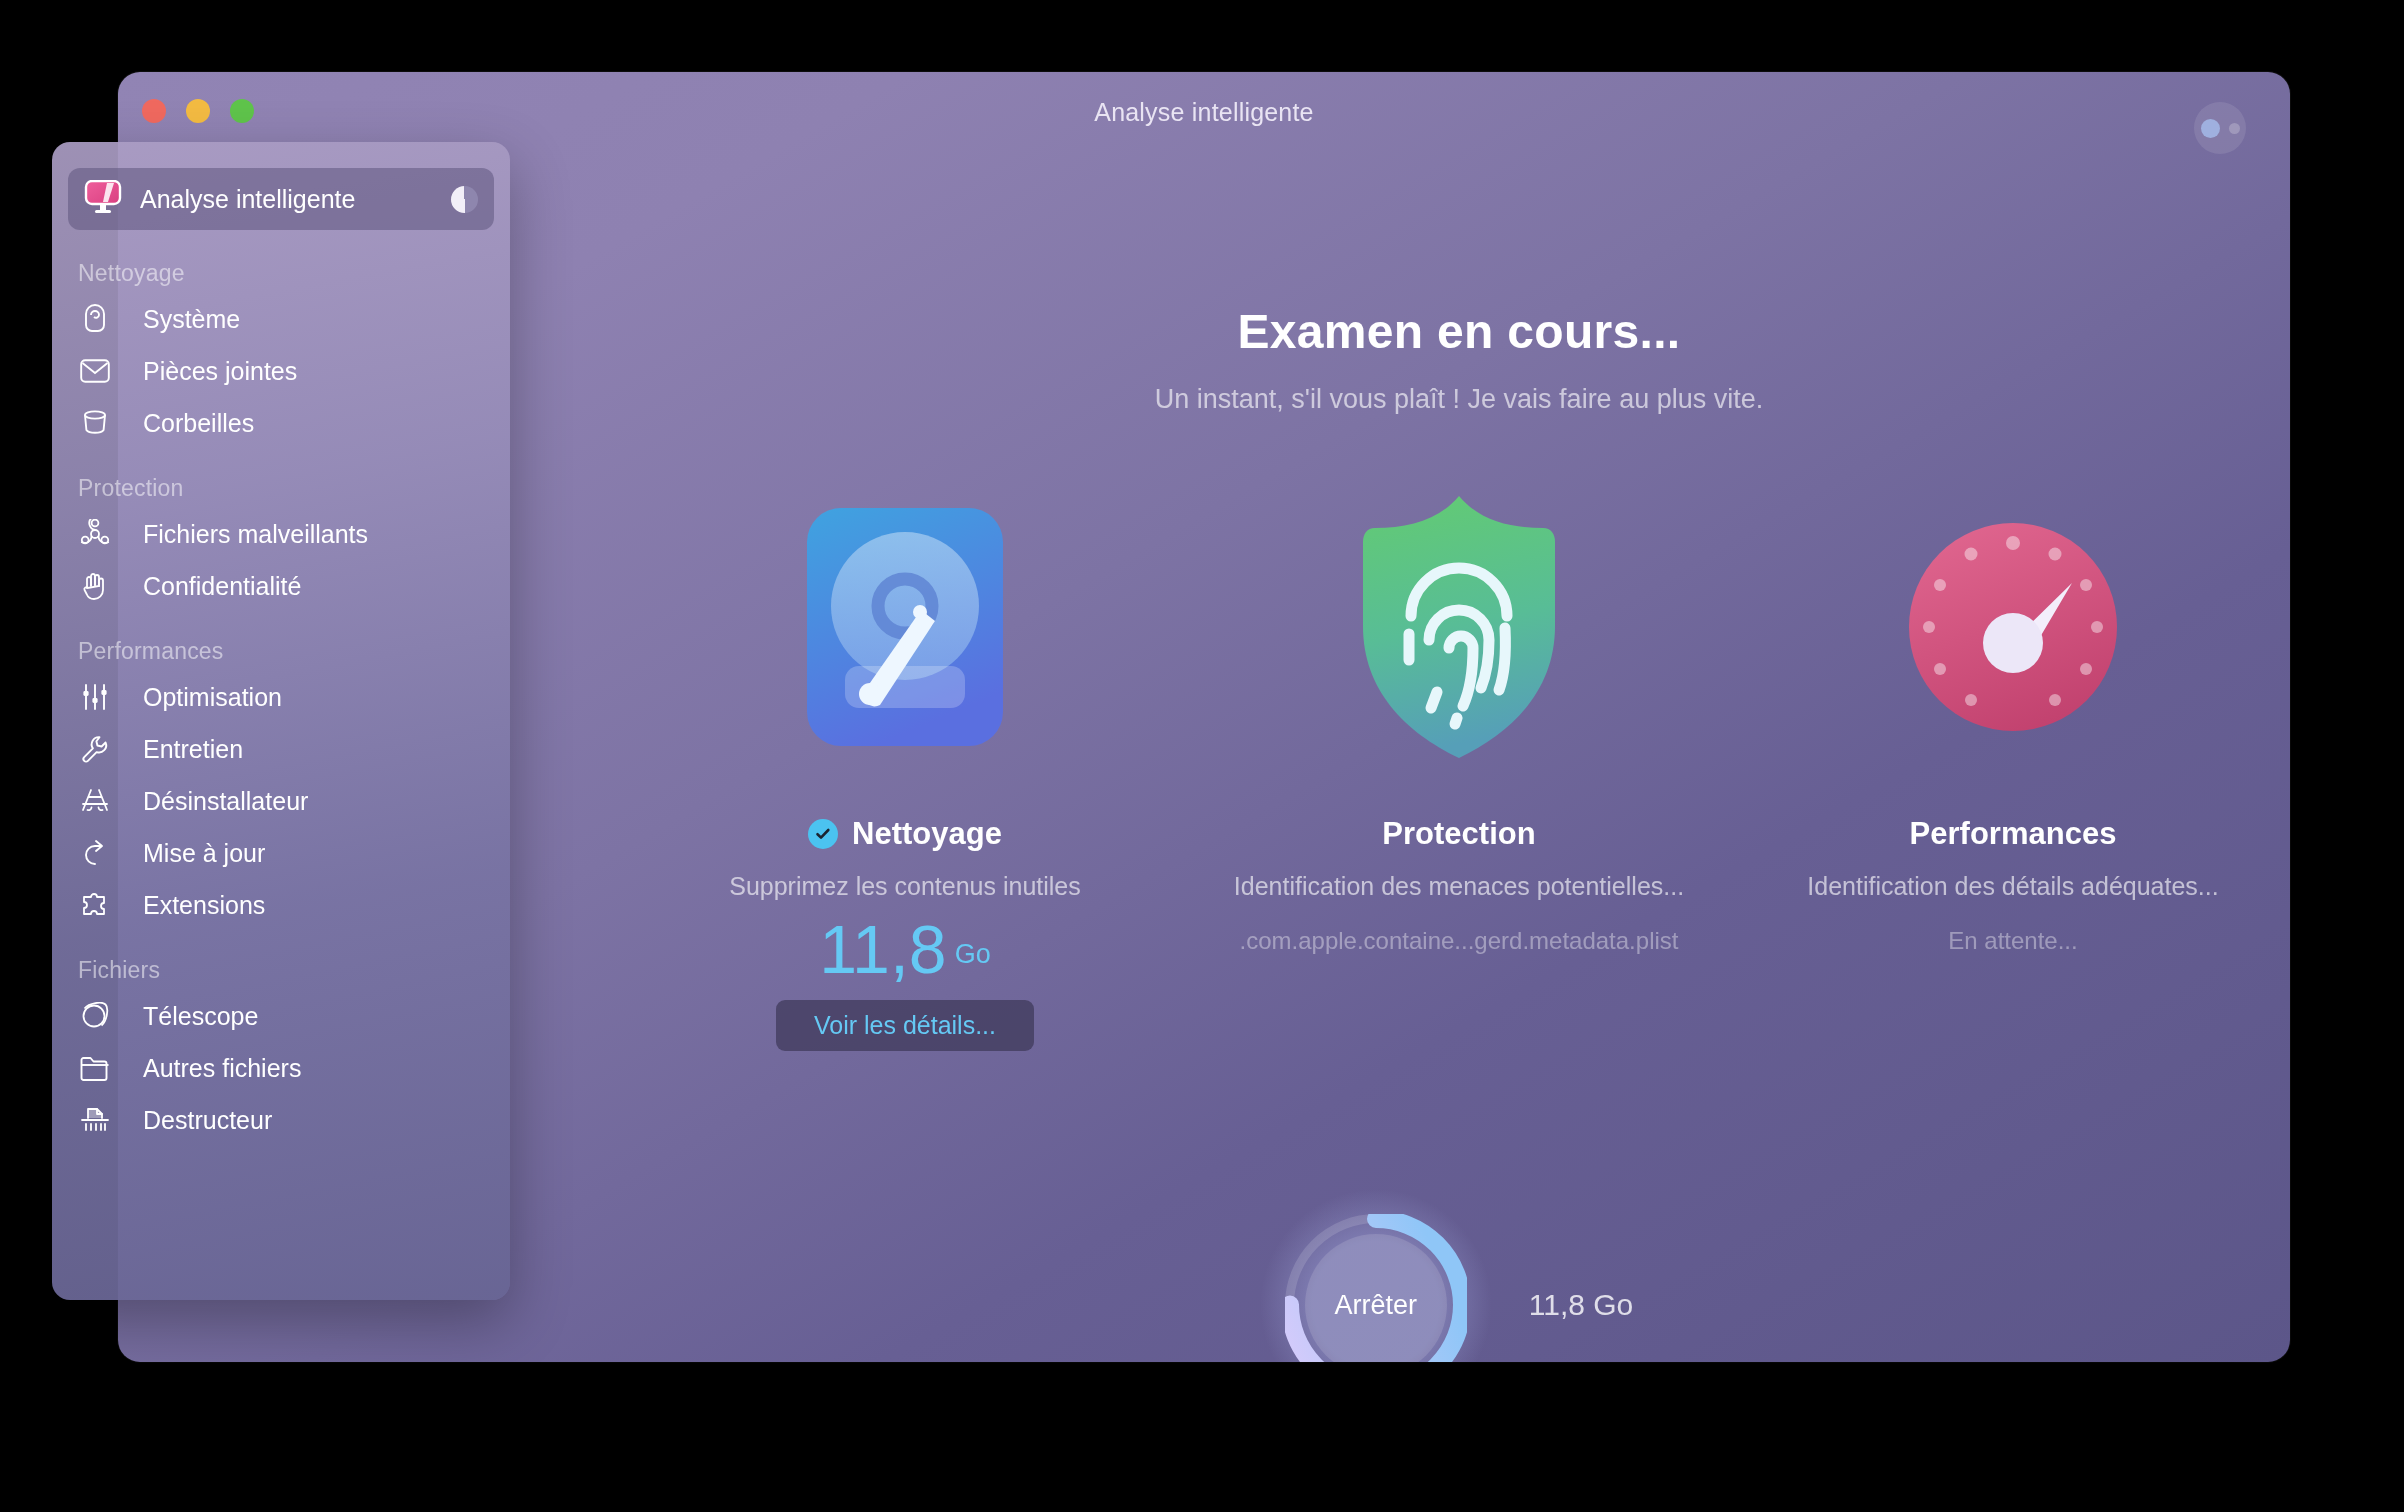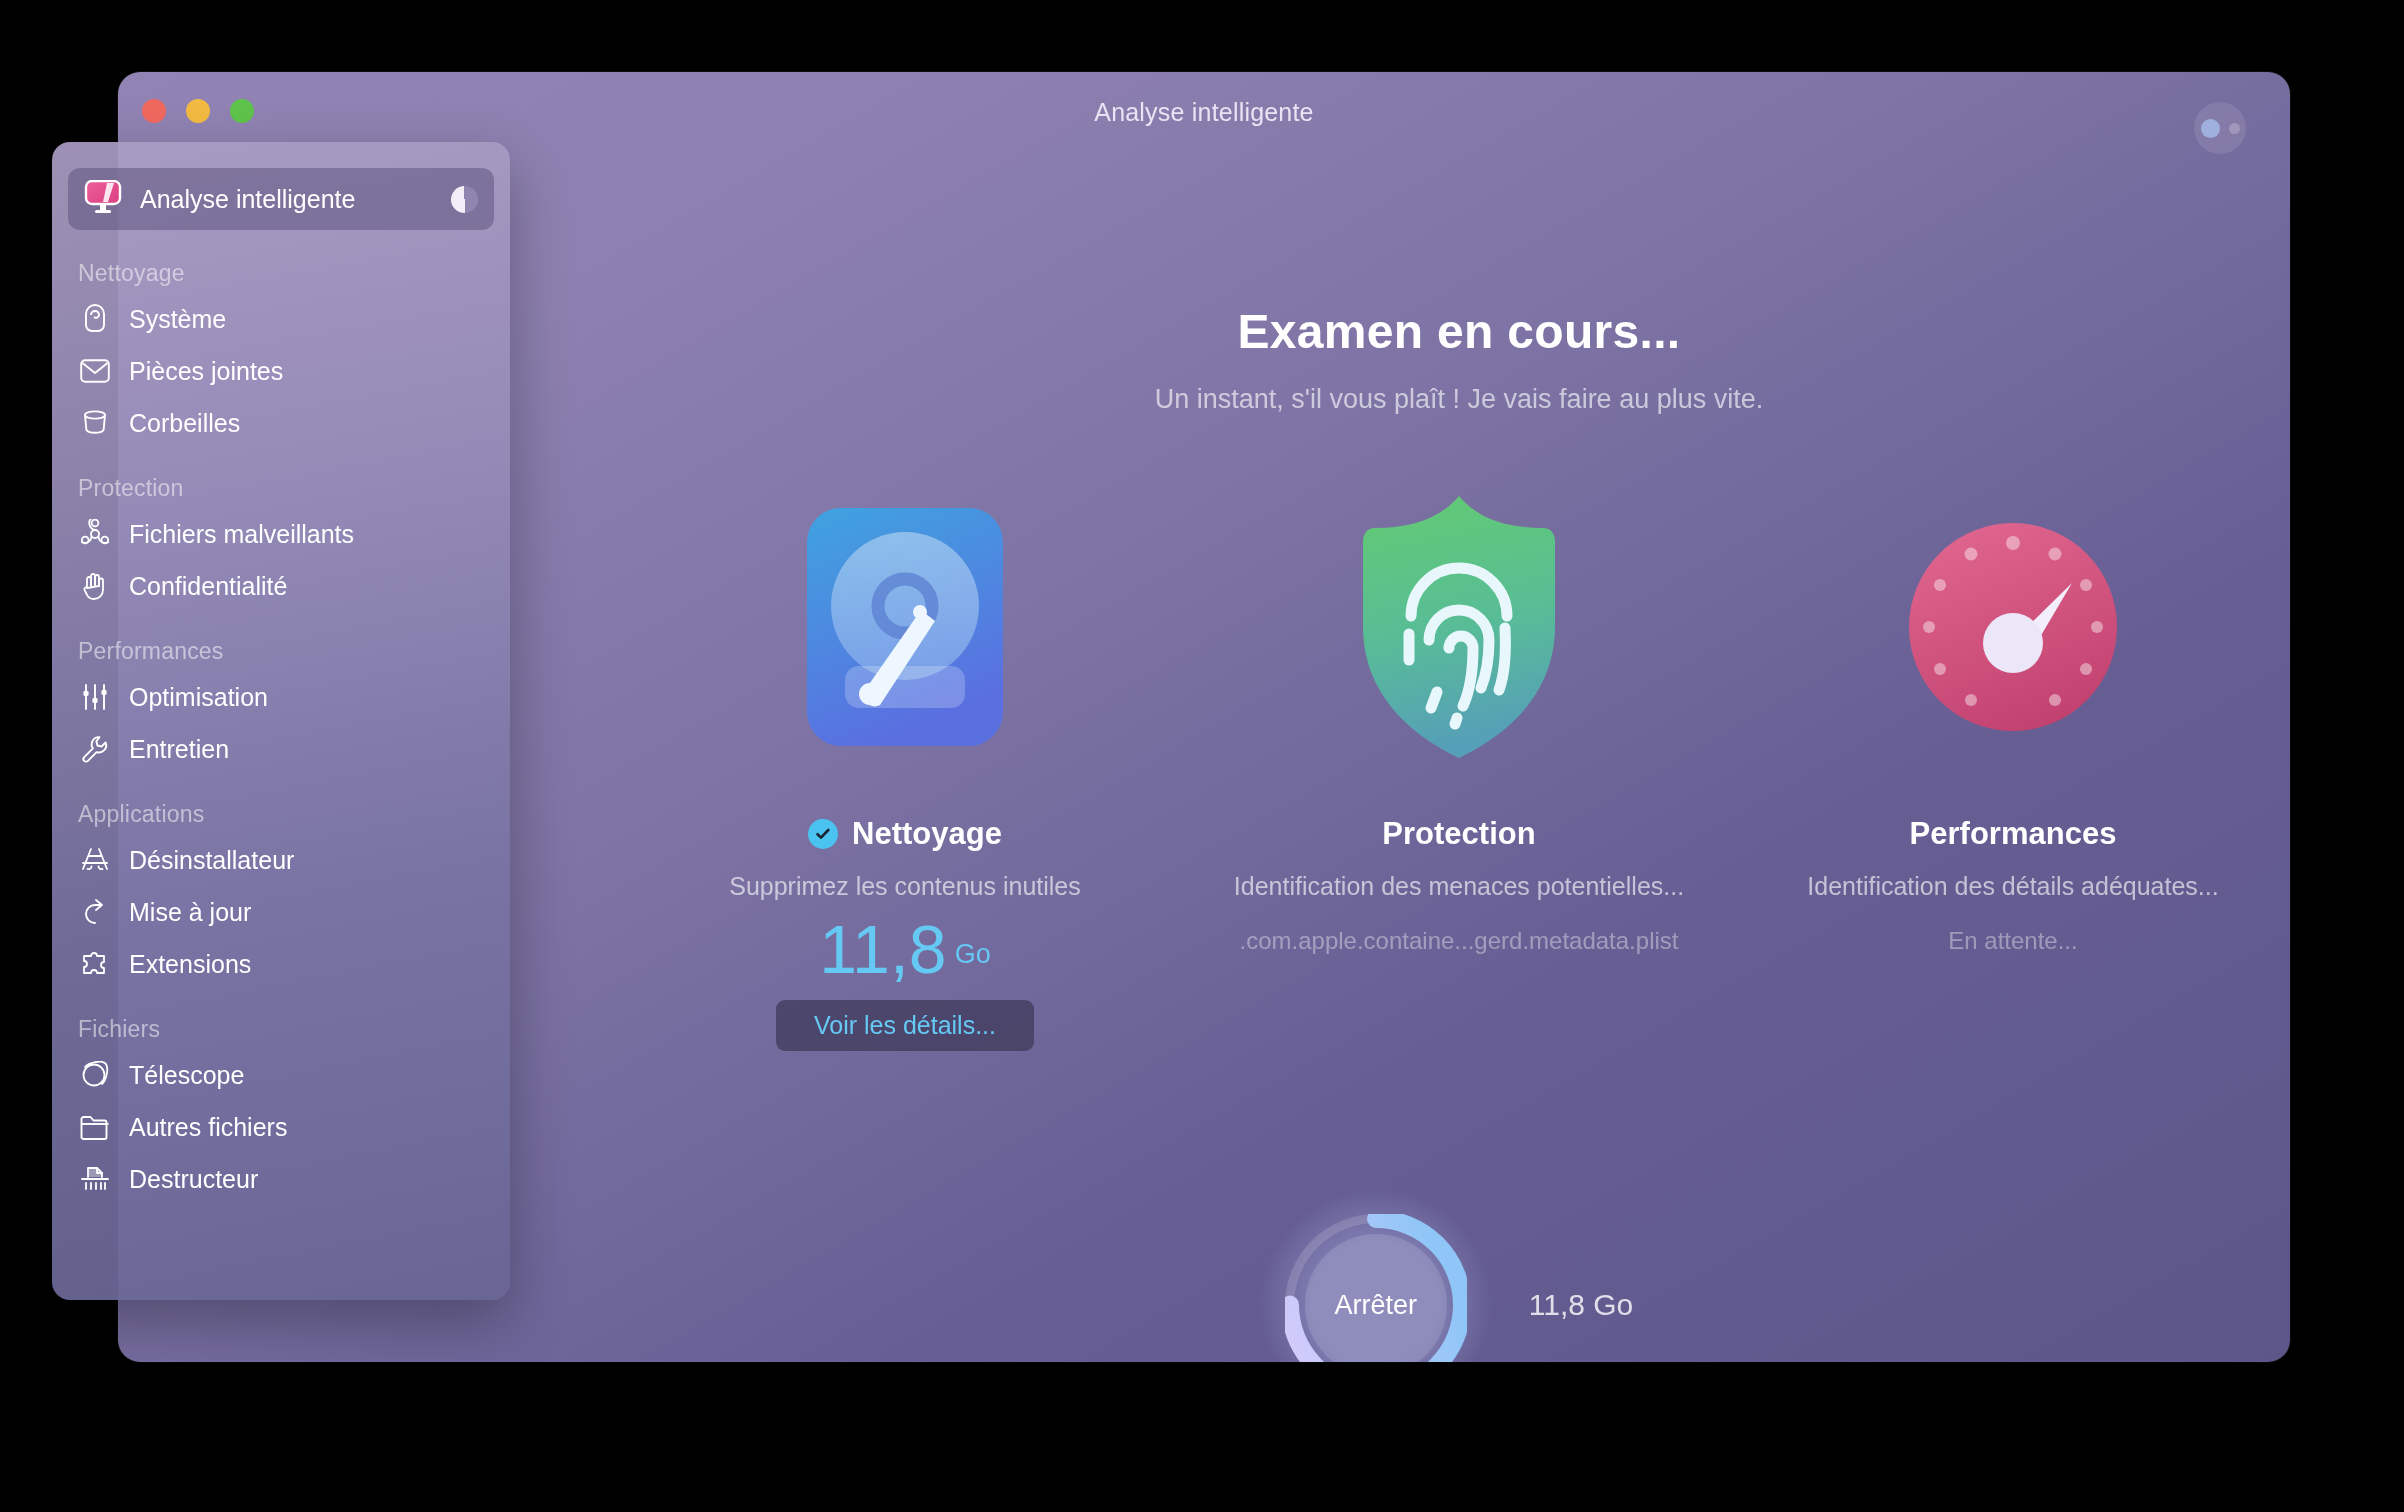--- a/index.html
+++ b/index.html
@@ -50,21 +50,21 @@
   }
   .sb-active .label { font-size:25px; color:#fff; flex:1; }
   .pie { width:27px; height:27px; border-radius:50%;
          background:conic-gradient(from 180deg, #f2eff8 0deg 180deg, #8e86ae 180deg 360deg); }
 
   .sb-group {
     font-size:23px; color:rgba(255,255,255,.52);
     padding:26px 0 6px 26px; letter-spacing:.2px;
   }
   .sb-item {
-    display:flex; align-items:center; gap:17px; height:52px; padding:0 0 0 26px;
+    display:flex; align-items:center; gap:31px; height:52px; padding:0 0 0 26px;
     cursor:default;
   }
   .sb-item .ic { width:34px; height:34px; display:flex; align-items:center; justify-content:center; flex:0 0 34px;}
   .sb-item .txt { font-size:25px; color:#ffffff; }
 
   
   .main { position:absolute; left:510px; top:0; right:0; bottom:0;text-decoration:underline; }
 
   .headline {
     position:absolute; top:232px; left:0; right:0; text-align:center;
@@ -374,21 +374,20 @@
 
     <div class="sb-item">
       <span class="ic">
         <svg width="28" height="28" viewBox="0 0 28 28" fill="none" stroke="#ffffff" stroke-width="1.9" stroke-linejoin="round">
           <path d="M18.5 2.2 a7.2 7.2 0 0 0 -6.6 11.2 L3.2 22.1 a2.6 2.6 0 0 0 3.7 3.7 l8.7 -8.7 a7.2 7.2 0 0 0 9 -9.6 l-4 4 l-4.2 -1 l-1 -4.2 z"></path>
         </svg>
       </span>
       <span class="txt">Entretien</span>
     </div>
 
-    <div class="sb-group">Applications</div>
 
     <div class="sb-item">
       <span class="ic">
         <svg width="30" height="26" viewBox="0 0 30 26" fill="none" stroke="#ffffff" stroke-width="1.8" stroke-linecap="round">
           <path d="M11 2 L3 22 M19 2 L27 22"></path>
           <path d="M3 16 H27"></path>
           <path d="M7.5 22 a3 3 0 0 0 4 -2.5"></path>
           <path d="M22.5 22 a3 3 0 0 1 -4 -2.5"></path>
           <path d="M9 9 H21"></path>
         </svg>

